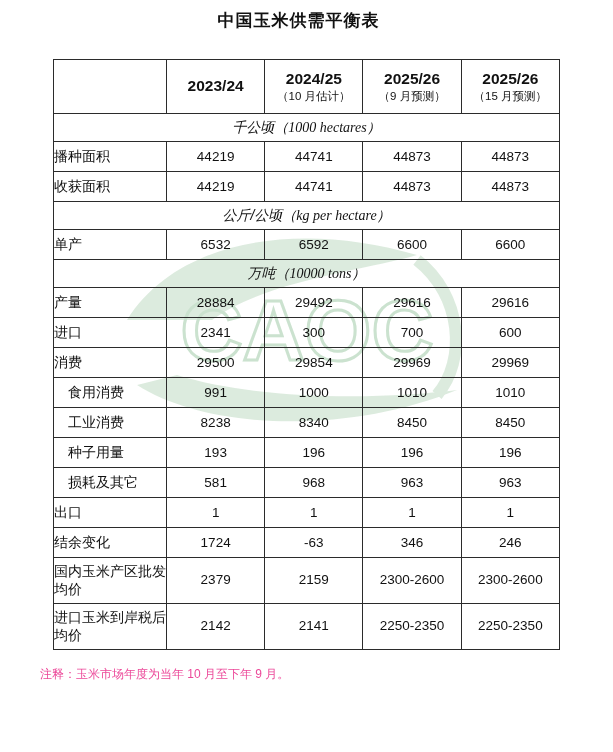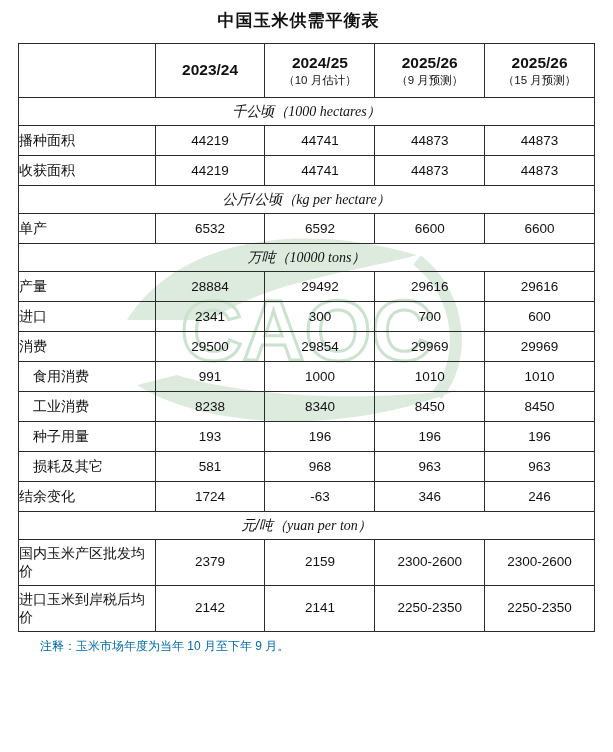--- a/index.html
+++ b/index.html
@@ -38,22 +38,22 @@
     font-size: 17px;
     font-weight: bold;
     letter-spacing: 1px;
     padding: 9px 16px 11px 0;
     font-family: "Liberation Sans", "DejaVu Sans", sans-serif;
     position: relative;
     z-index: 2;
   }
   table {
     border-collapse: collapse;
-    width: 577px;
-    margin: 0 auto;
+    width: 507px;
+    margin: 16px auto;
     position: relative;
     z-index: 2;
     background: transparent;
   }
   td, th {
     border: 1px solid #2b2b2b;
     font-size: 13.5px;
     padding: 0;
     height: 30px;
     text-align: center;
@@ -97,21 +97,21 @@
     font-family: "Liberation Sans", "DejaVu Sans", sans-serif;
     font-weight: normal;
   }
   .tall td { height: 46px; line-height: 1.25; }
   .tall .row-label { padding-left: 0; }
   .note {
     width: 577px;
     margin: 6px auto 0 auto;
     font-size: 12px;
     font-family: "Liberation Sans", "DejaVu Sans", sans-serif;
-    color: #0369a1;
+    color: #ec4899;
     text-align: left;
     padding-left: 22px;
     position: relative;
     z-index: 2;
   }
 </style>
 </head>
 <body>
 
 <div class="page">
@@ -232,32 +232,34 @@
         <td>196</td>
       </tr>
       <tr>
         <td class="row-label indent">损耗及其它</td>
         <td>581</td>
         <td>968</td>
         <td>963</td>
         <td>963</td>
       </tr>
       <tr>
+        <td class="row-label">出口</td>
+        <td>1</td>
+        <td>1</td>
+        <td>1</td>
+        <td>1</td>
+      </tr>
+      <tr>
         <td class="row-label">结余变化</td>
         <td>1724</td>
         <td>-63</td>
         <td>346</td>
         <td>246</td>
       </tr>
 
-      <tr class="section-row">
-        <td colspan="5">
-          <span class="sec-cn">元/吨</span><span>（yuan per ton）</span>
-        </td>
-      </tr>
       <tr class="tall">
         <td class="row-label">国内玉米产区批发均价</td>
         <td>2379</td>
         <td>2159</td>
         <td>2300-2600</td>
         <td>2300-2600</td>
       </tr>
       <tr class="tall">
         <td class="row-label">进口玉米到岸税后均价</td>
         <td>2142</td>

